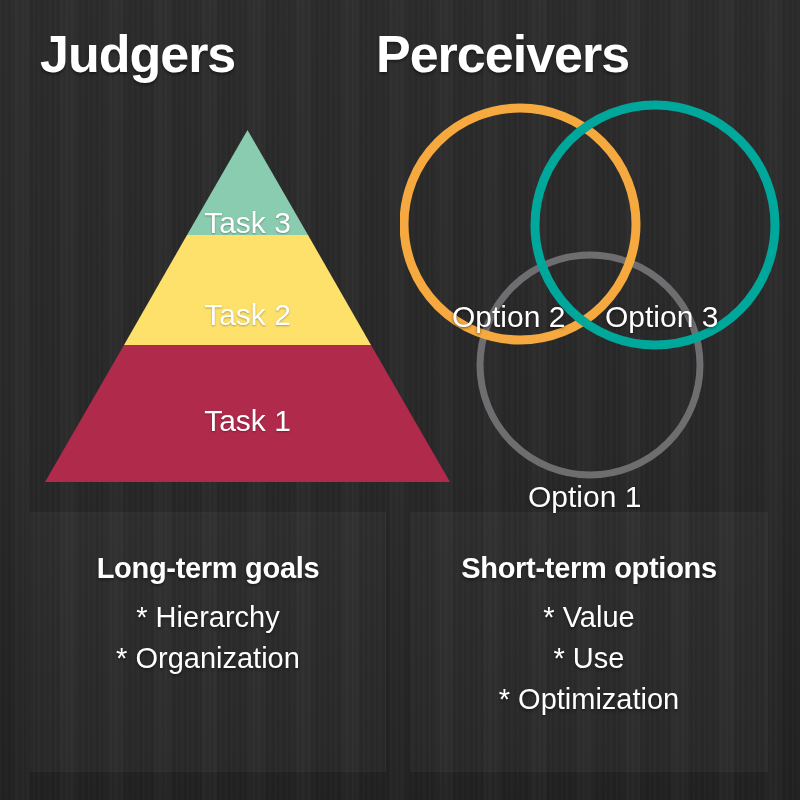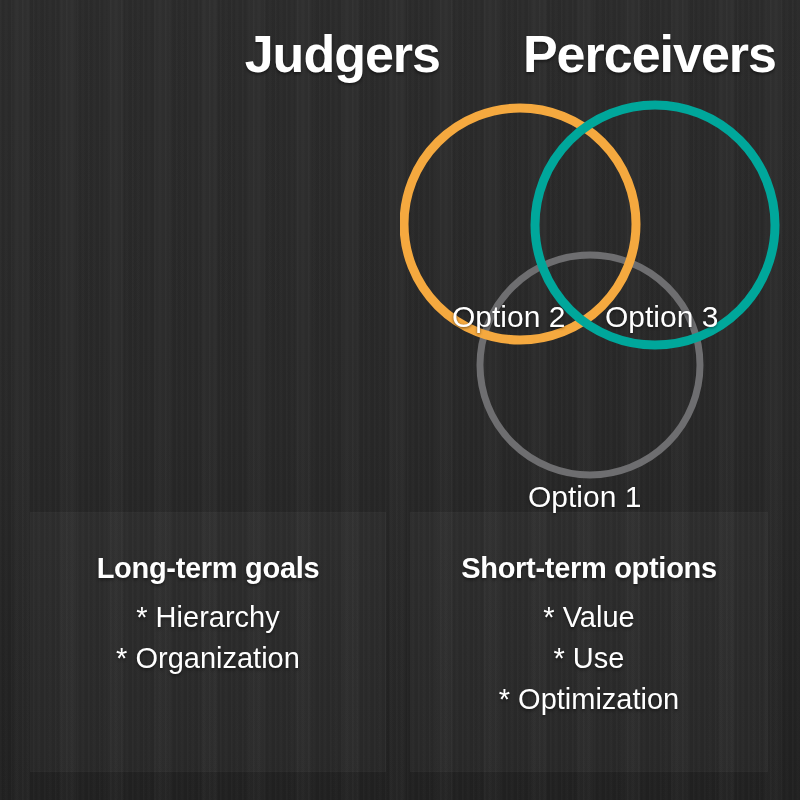--- a/index.html
+++ b/index.html
@@ -37,21 +37,21 @@
   }
 
   
   .heading {
     position: absolute;
     top: 24px;
     font-size: 52px;
     font-weight: bold;
     color: #ffffff;
     letter-spacing: -1px;
-    text-align: right;
+    text-align: left;
     white-space: nowrap;
     text-shadow: 0 2px 3px rgba(0,0,0,0.45);
   }
   #heading-judgers { left: 40px; width: 400px; }
   #heading-perceivers { left: 376px; width: 400px; }
 
   
   #pyramid {
     position: absolute;
     left: 45px;
@@ -125,20 +125,33 @@
   }
 </style>
 </head>
 <body>
 
 <div id="infographic" style="background-color: rgb(43, 43, 43);">
 
   <div class="heading" id="heading-judgers">Judgers</div>
   <div class="heading" id="heading-perceivers">Perceivers</div>
 
+  <div id="pyramid">
+    <svg width="405" height="352" viewBox="0 0 405 352" aria-hidden="true">
+
+      <polygon id="pyr-band-3" points="202.5,0 263,105 142,105" fill="#8ACCB0"></polygon>
+
+      <polygon id="pyr-band-2" points="142,105 263,105 326,215 79,215" fill="#FDE16A"></polygon>
+
+      <polygon id="pyr-band-1" points="79,215 326,215 405,352 0,352" fill="#B02A4B"></polygon>
+    </svg>
+    <div class="pyramid-label" id="pyramid-label-3">Task 3</div>
+    <div class="pyramid-label" id="pyramid-label-2">Task 2</div>
+    <div class="pyramid-label" id="pyramid-label-1">Task 1</div>
+  </div>
 
   <div id="venn">
     <svg width="400" height="395" viewBox="0 0 400 395" aria-hidden="true">
 
       <circle id="venn-circle-1" cx="190" cy="270" r="110" fill="none" stroke-width="7" stroke="#6E6E70"></circle>
 
       <circle id="venn-circle-2" cx="120" cy="129" r="116" fill="none" stroke-width="9" stroke="#F5A93F"></circle>
 
       <circle id="venn-circle-3" cx="255" cy="130" r="120" fill="none" stroke-width="9" stroke="#00A79B"></circle>
     </svg>

